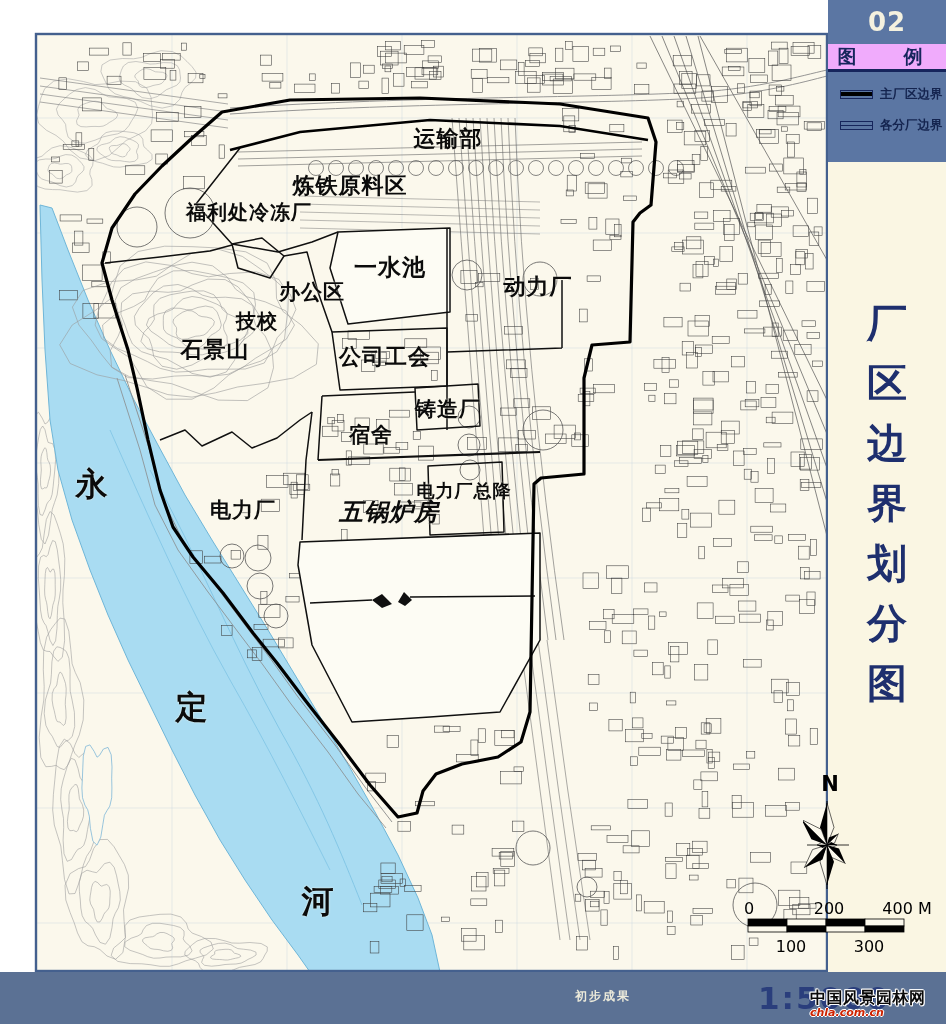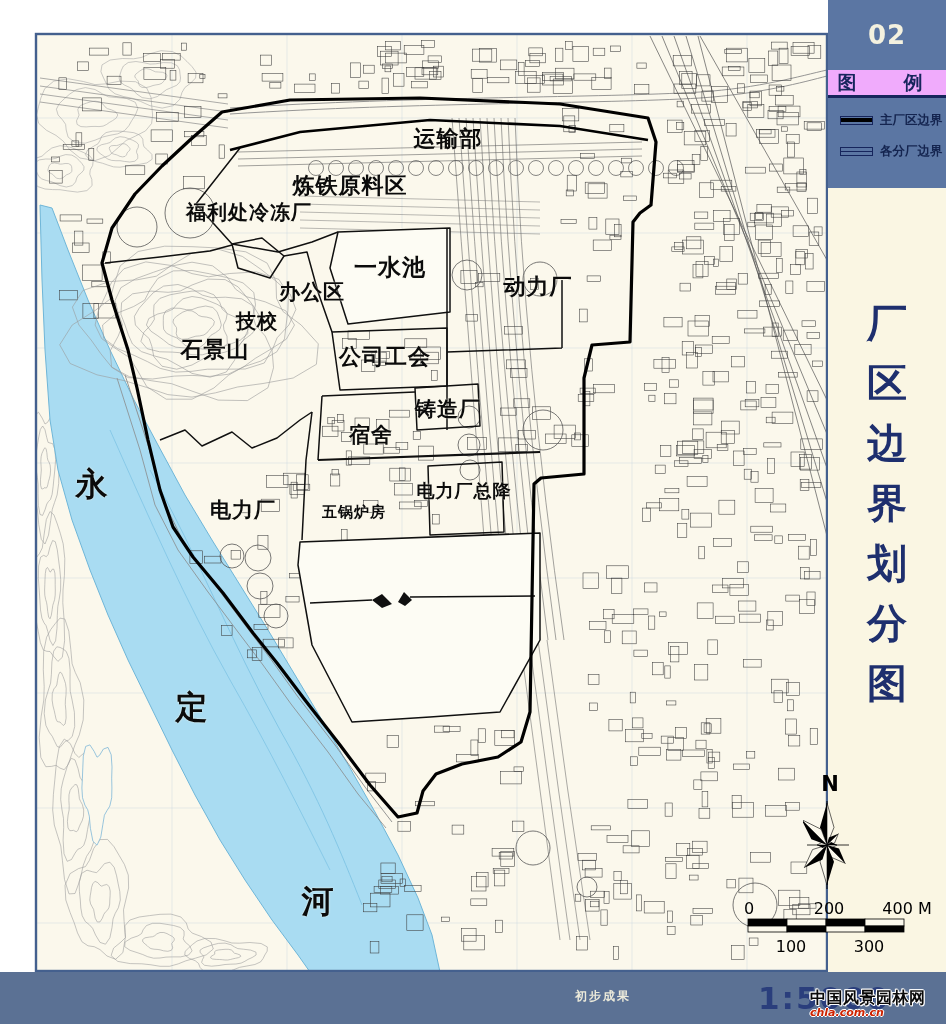--- a/index.html
+++ b/index.html
@@ -8,21 +8,21 @@
   svg{display:block;}
   #mapSvg{position:absolute;left:0;top:0;z-index:1;}
 
   
   .map-labels{position:absolute;left:0;top:0;width:946px;height:1024px;z-index:2;pointer-events:none;}
   .map-label{position:absolute;transform:translate(-50%,-50%);color:#0b0b0b;font-weight:bold;
              white-space:nowrap;text-shadow:0 0 2px rgba(251,248,236,.9);letter-spacing:1px;}
 
   
   .sidebar{position:absolute;left:828px;top:0;width:118px;height:972px;background:#faf6e3;z-index:3;}
-  .sidebar-code{height:70px;background:#5b76a3;color:#f4f1df;font-size:26px;font-weight:bold;
+  .sidebar-code{height:44px;background:#5b76a3;color:#f4f1df;font-size:26px;font-weight:bold;
                 display:flex;align-items:center;justify-content:center;letter-spacing:1px;}
   .legend-title-band{height:24px;background:#f0abfc;border-bottom:3px solid #16255c;
                      display:flex;align-items:center;justify-content:center;
                      color:#16255c;font-size:19px;font-weight:bold;letter-spacing:14px;padding-top:1px;}
   .legend-block{background:#5b76a3;height:90px;padding-top:14px;box-sizing:border-box;}
   .legend-item{display:flex;align-items:center;margin:0 0 14px 12px;}
   .swatch{width:33px;height:9px;border:1.3px solid #16255c;box-sizing:border-box;margin-right:7px;flex:none;}
   .sw-main::before{content:"";display:block;height:4px;margin-top:1px;background:#000;}
   .sw-sub::before{content:"";display:block;height:1.6px;margin-top:2.6px;background:#16255c;}
   .legend-label{color:#14244f;font-size:12.5px;font-weight:bold;white-space:nowrap;}
@@ -791,21 +791,21 @@
       <div class="map-label" style="left: 385px; top: 357px; font-size: 22px;">公司工会</div>
 
       <div class="map-label" style="left: 448px; top: 409px; font-size: 21px;">铸造厂</div>
 
       <div class="map-label" style="left: 371px; top: 435px; font-size: 21px;">宿舍</div>
 
       <div class="map-label" style="left: 464px; top: 491px; font-size: 18px;">电力厂总降</div>
 
       <div class="map-label" style="left: 243px; top: 510px; font-size: 21px;">电力厂</div>
 
-      <div class="map-label" style="left: 354px; top: 512px; font-size: 15px;">五锅炉房</div>
+      <div class="map-label" style="left: 389px; top: 512px; font-size: 24px; font-style: italic;">五锅炉房</div>
 
 
       <div class="map-label" style="left: 92px; top: 485px; font-size: 32px;">永</div>
 
       <div class="map-label" style="left: 192px; top: 708px; font-size: 32px;">定</div>
 
       <div class="map-label" style="left: 318px; top: 902px; font-size: 32px;">河</div>
     </div>
 
   <aside class="sidebar">

